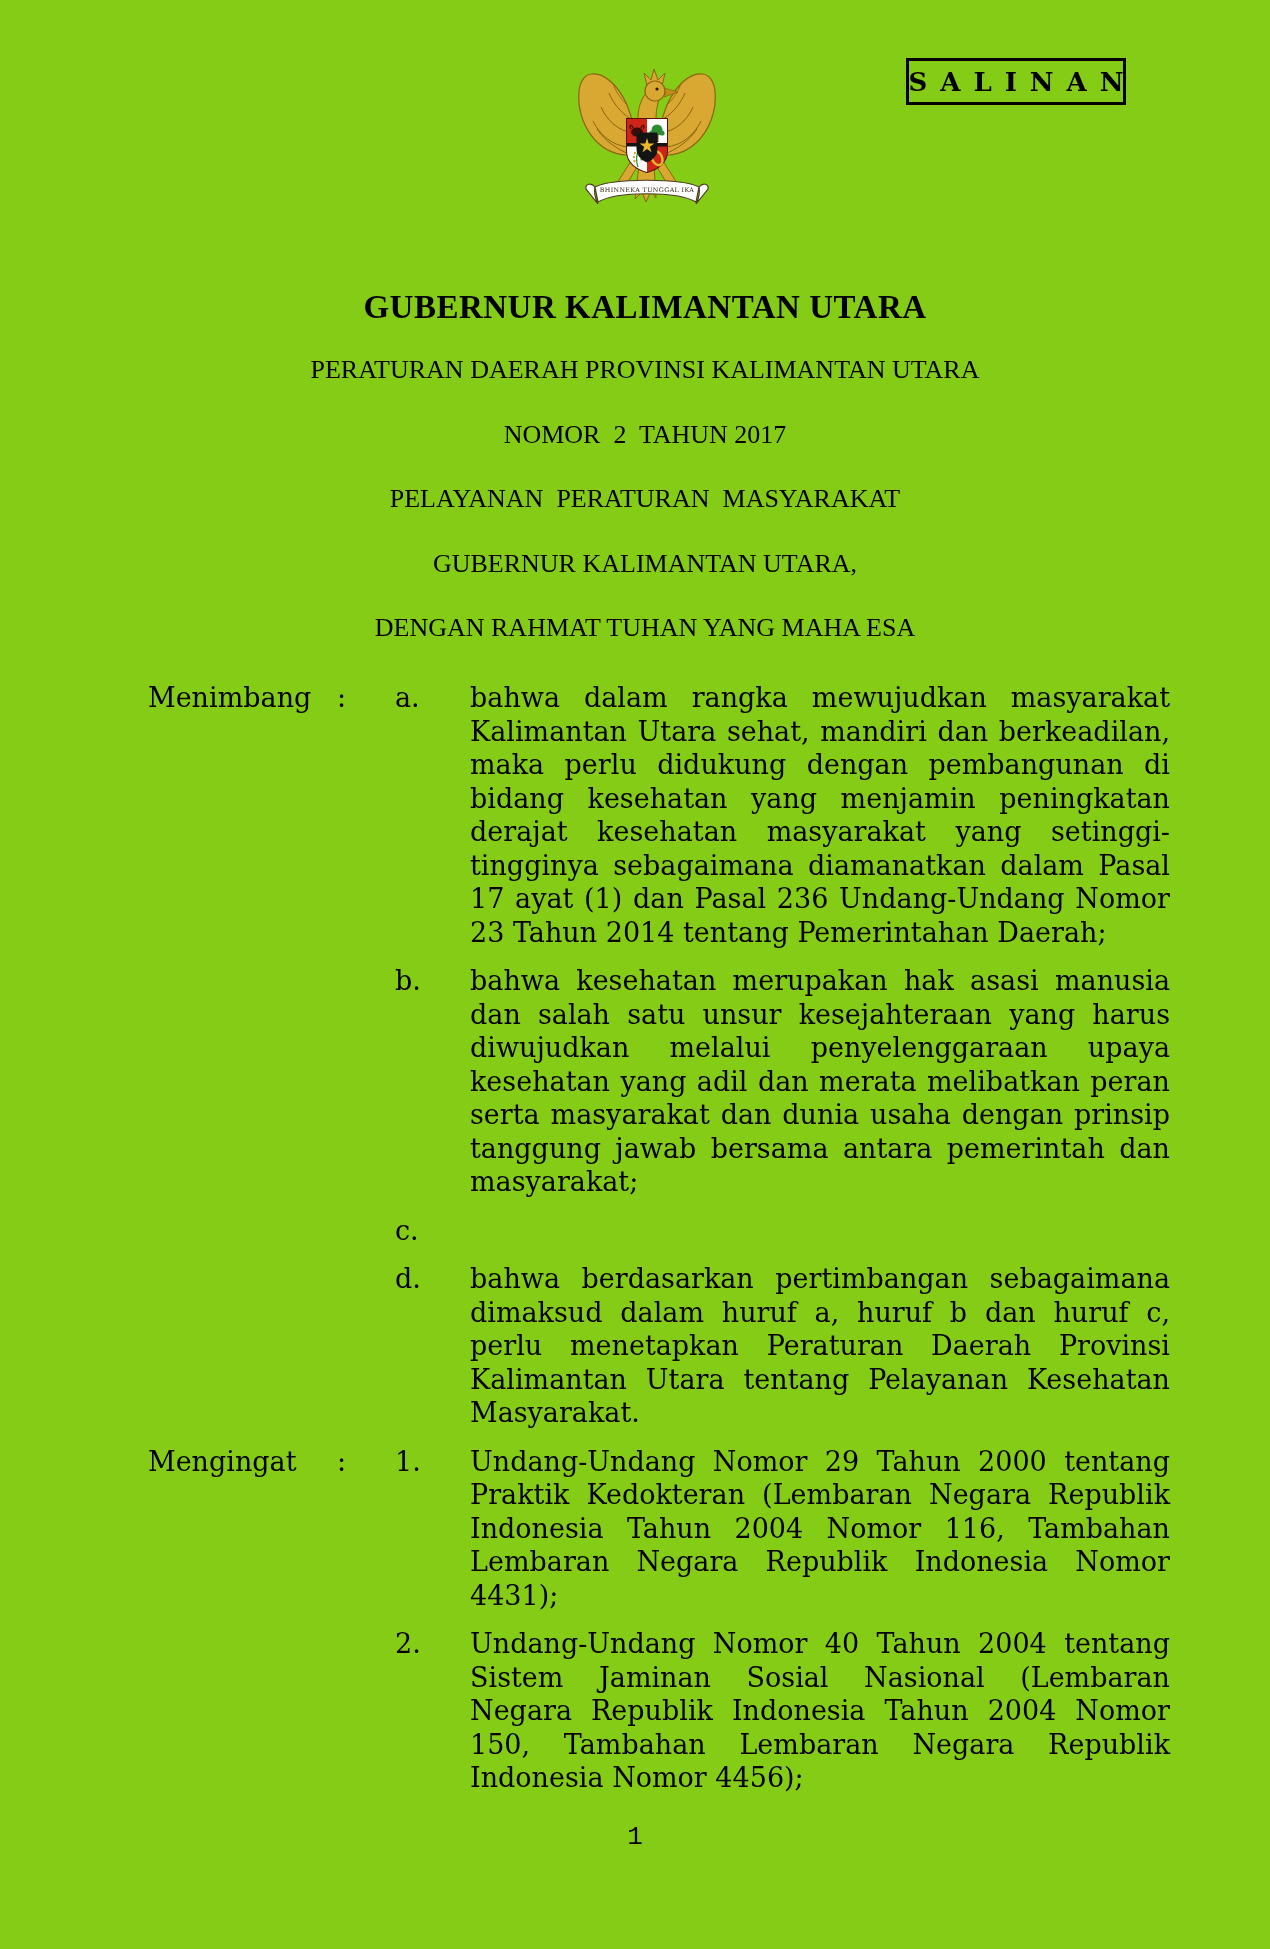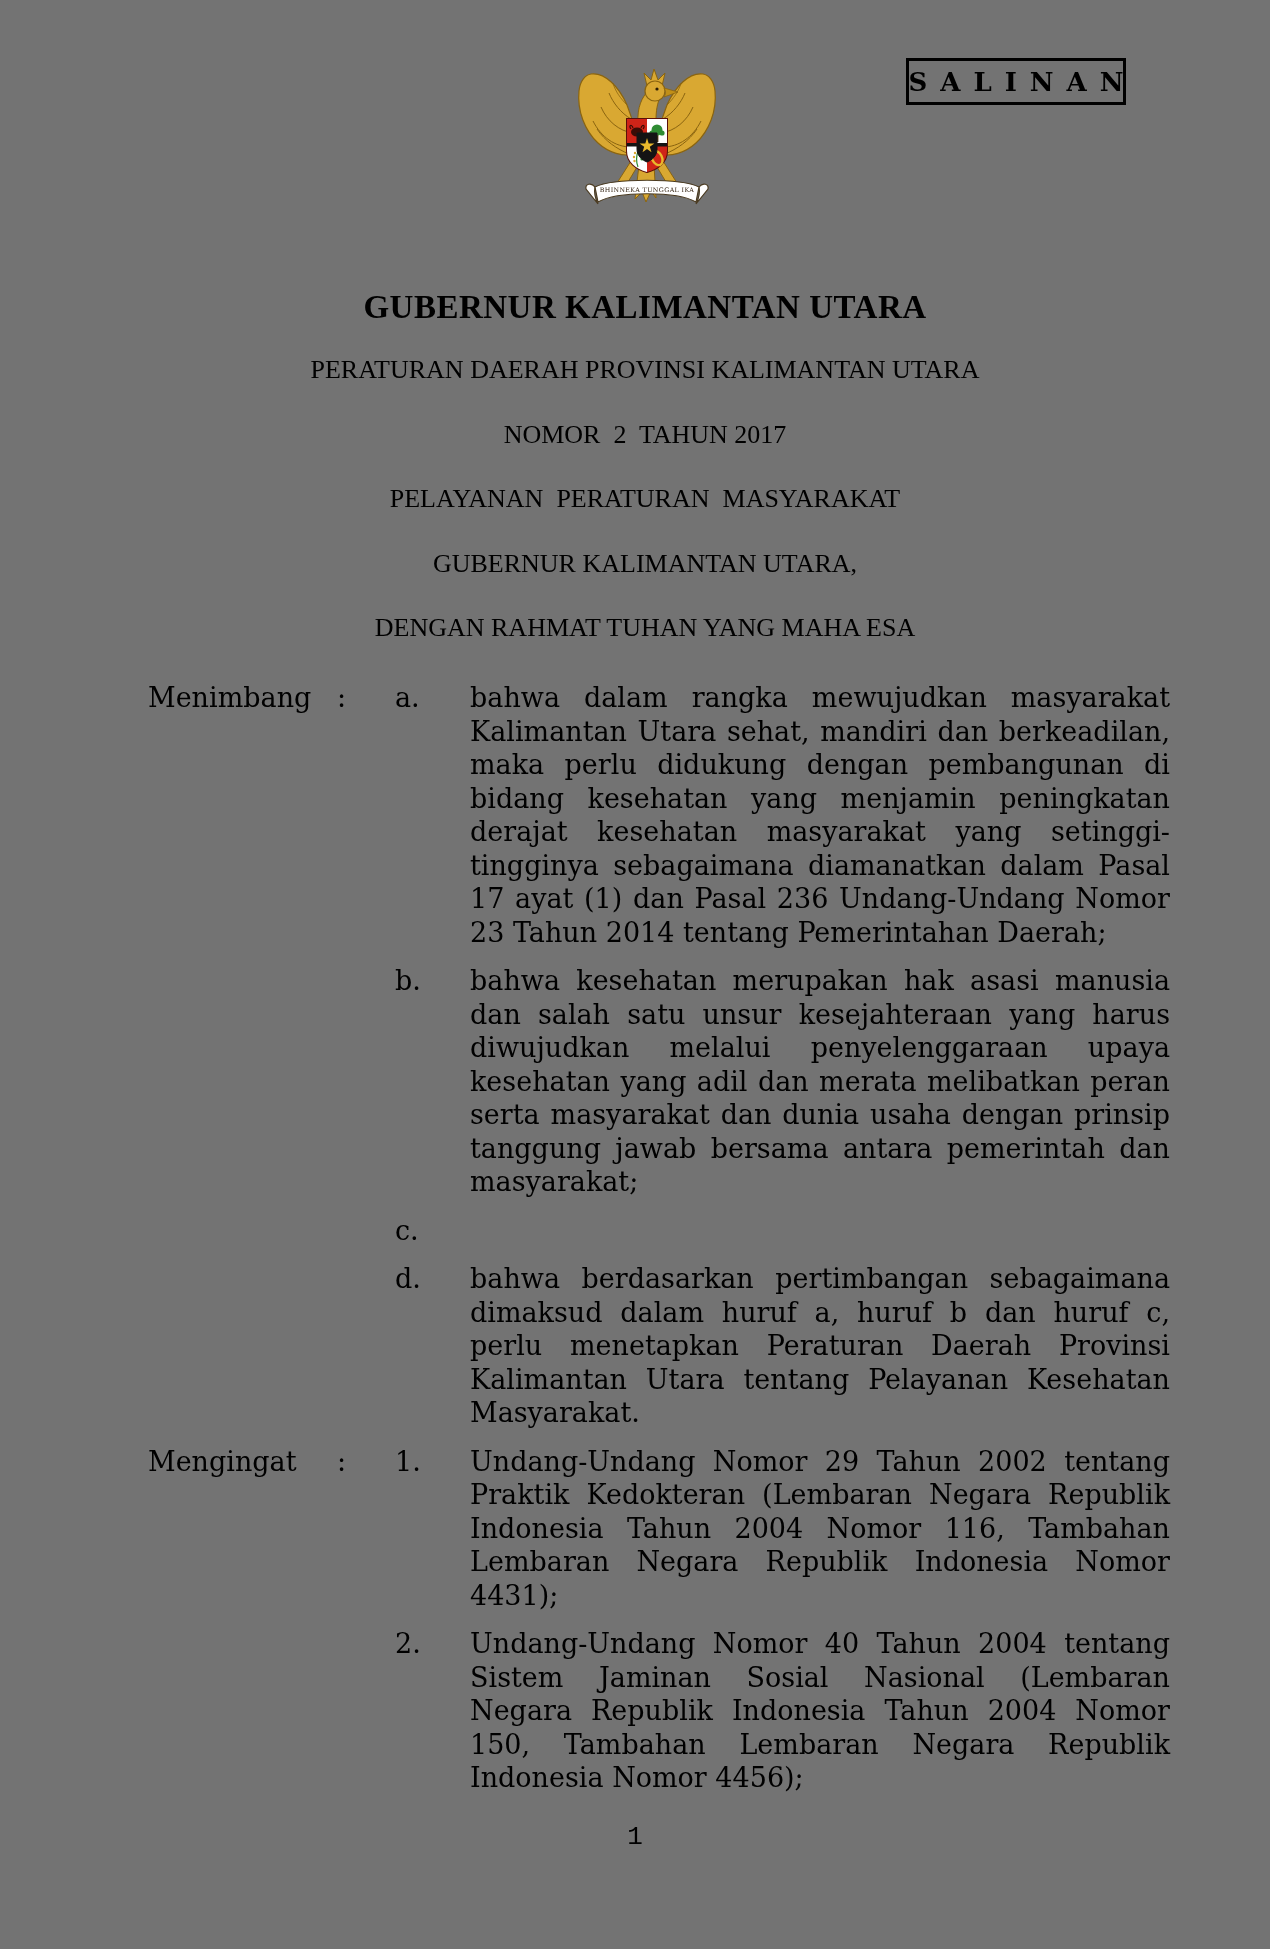--- a/index.html
+++ b/index.html
@@ -1,19 +1,19 @@
 <!DOCTYPE html>
 <html><head>
 <meta charset="utf-8">
 <style>
   html,body{margin:0;padding:0;background:#ffffff;}
   .page{
     position:relative;
     width:1270px;height:1949px;
-    background:#737373;
+    background:#84cc16;
     font-family:"DejaVu Serif", serif;
     color:#000;
     overflow:hidden;
   }
   
   .salinan{
     position:absolute;left:906px;top:58px;width:220px;height:47px;
     border:3px solid #000;box-sizing:border-box;
     display:flex;align-items:center;justify-content:center;
     font-weight:bold;font-size:26px;
@@ -147,21 +147,21 @@
       <div class="c-label"></div>
       <div class="c-colon"></div>
       <div class="c-marker">d.</div>
       <div class="c-text">bahwa berdasarkan pertimbangan sebagaimana dimaksud dalam huruf a, huruf b dan huruf c, perlu menetapkan Peraturan Daerah Provinsi Kalimantan Utara tentang Pelayanan Kesehatan Masyarakat.</div>
     </div>
 
     <div class="row">
       <div class="c-label">Mengingat</div>
       <div class="c-colon">:</div>
       <div class="c-marker">1.</div>
-      <div class="c-text">Undang-Undang Nomor 29 Tahun 2002 tentang Praktik Kedokteran (Lembaran Negara Republik Indonesia Tahun 2004 Nomor 116, Tambahan Lembaran Negara Republik Indonesia Nomor 4431);</div>
+      <div class="c-text">Undang-Undang Nomor 29 Tahun 2000 tentang Praktik Kedokteran (Lembaran Negara Republik Indonesia Tahun 2004 Nomor 116, Tambahan Lembaran Negara Republik Indonesia Nomor 4431);</div>
     </div>
 
     <div class="row">
       <div class="c-label"></div>
       <div class="c-colon"></div>
       <div class="c-marker">2.</div>
       <div class="c-text">Undang-Undang Nomor 40 Tahun 2004 tentang Sistem Jaminan Sosial Nasional (Lembaran Negara Republik Indonesia Tahun 2004 Nomor 150, Tambahan Lembaran Negara Republik Indonesia Nomor 4456);</div>
     </div>
 
   </div>

